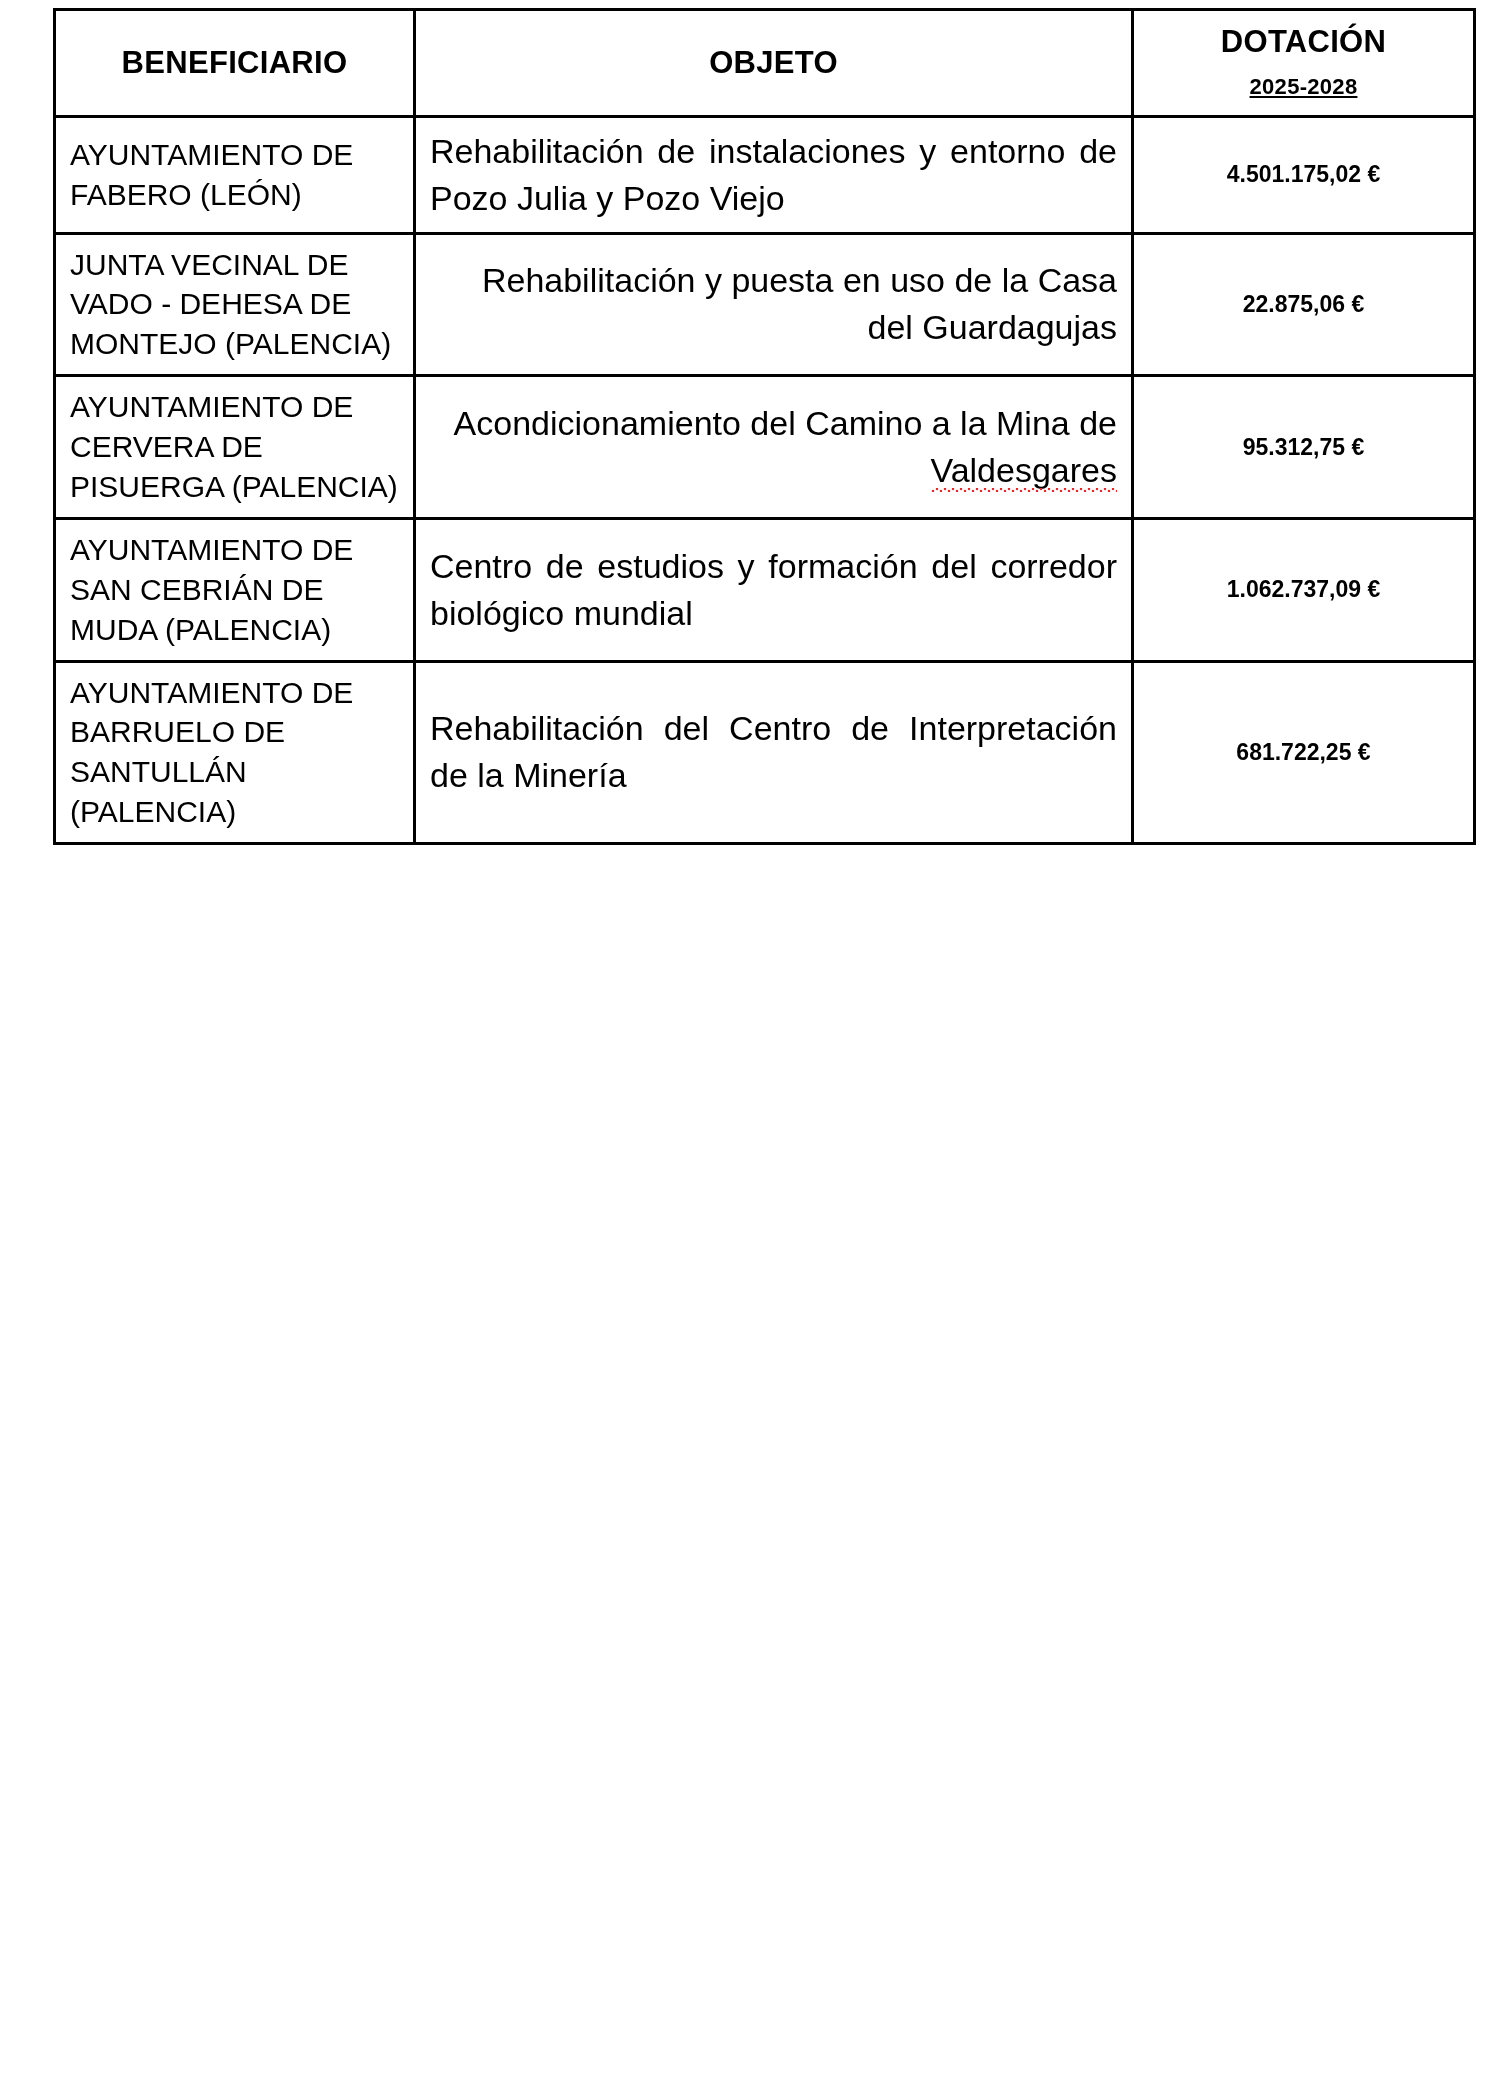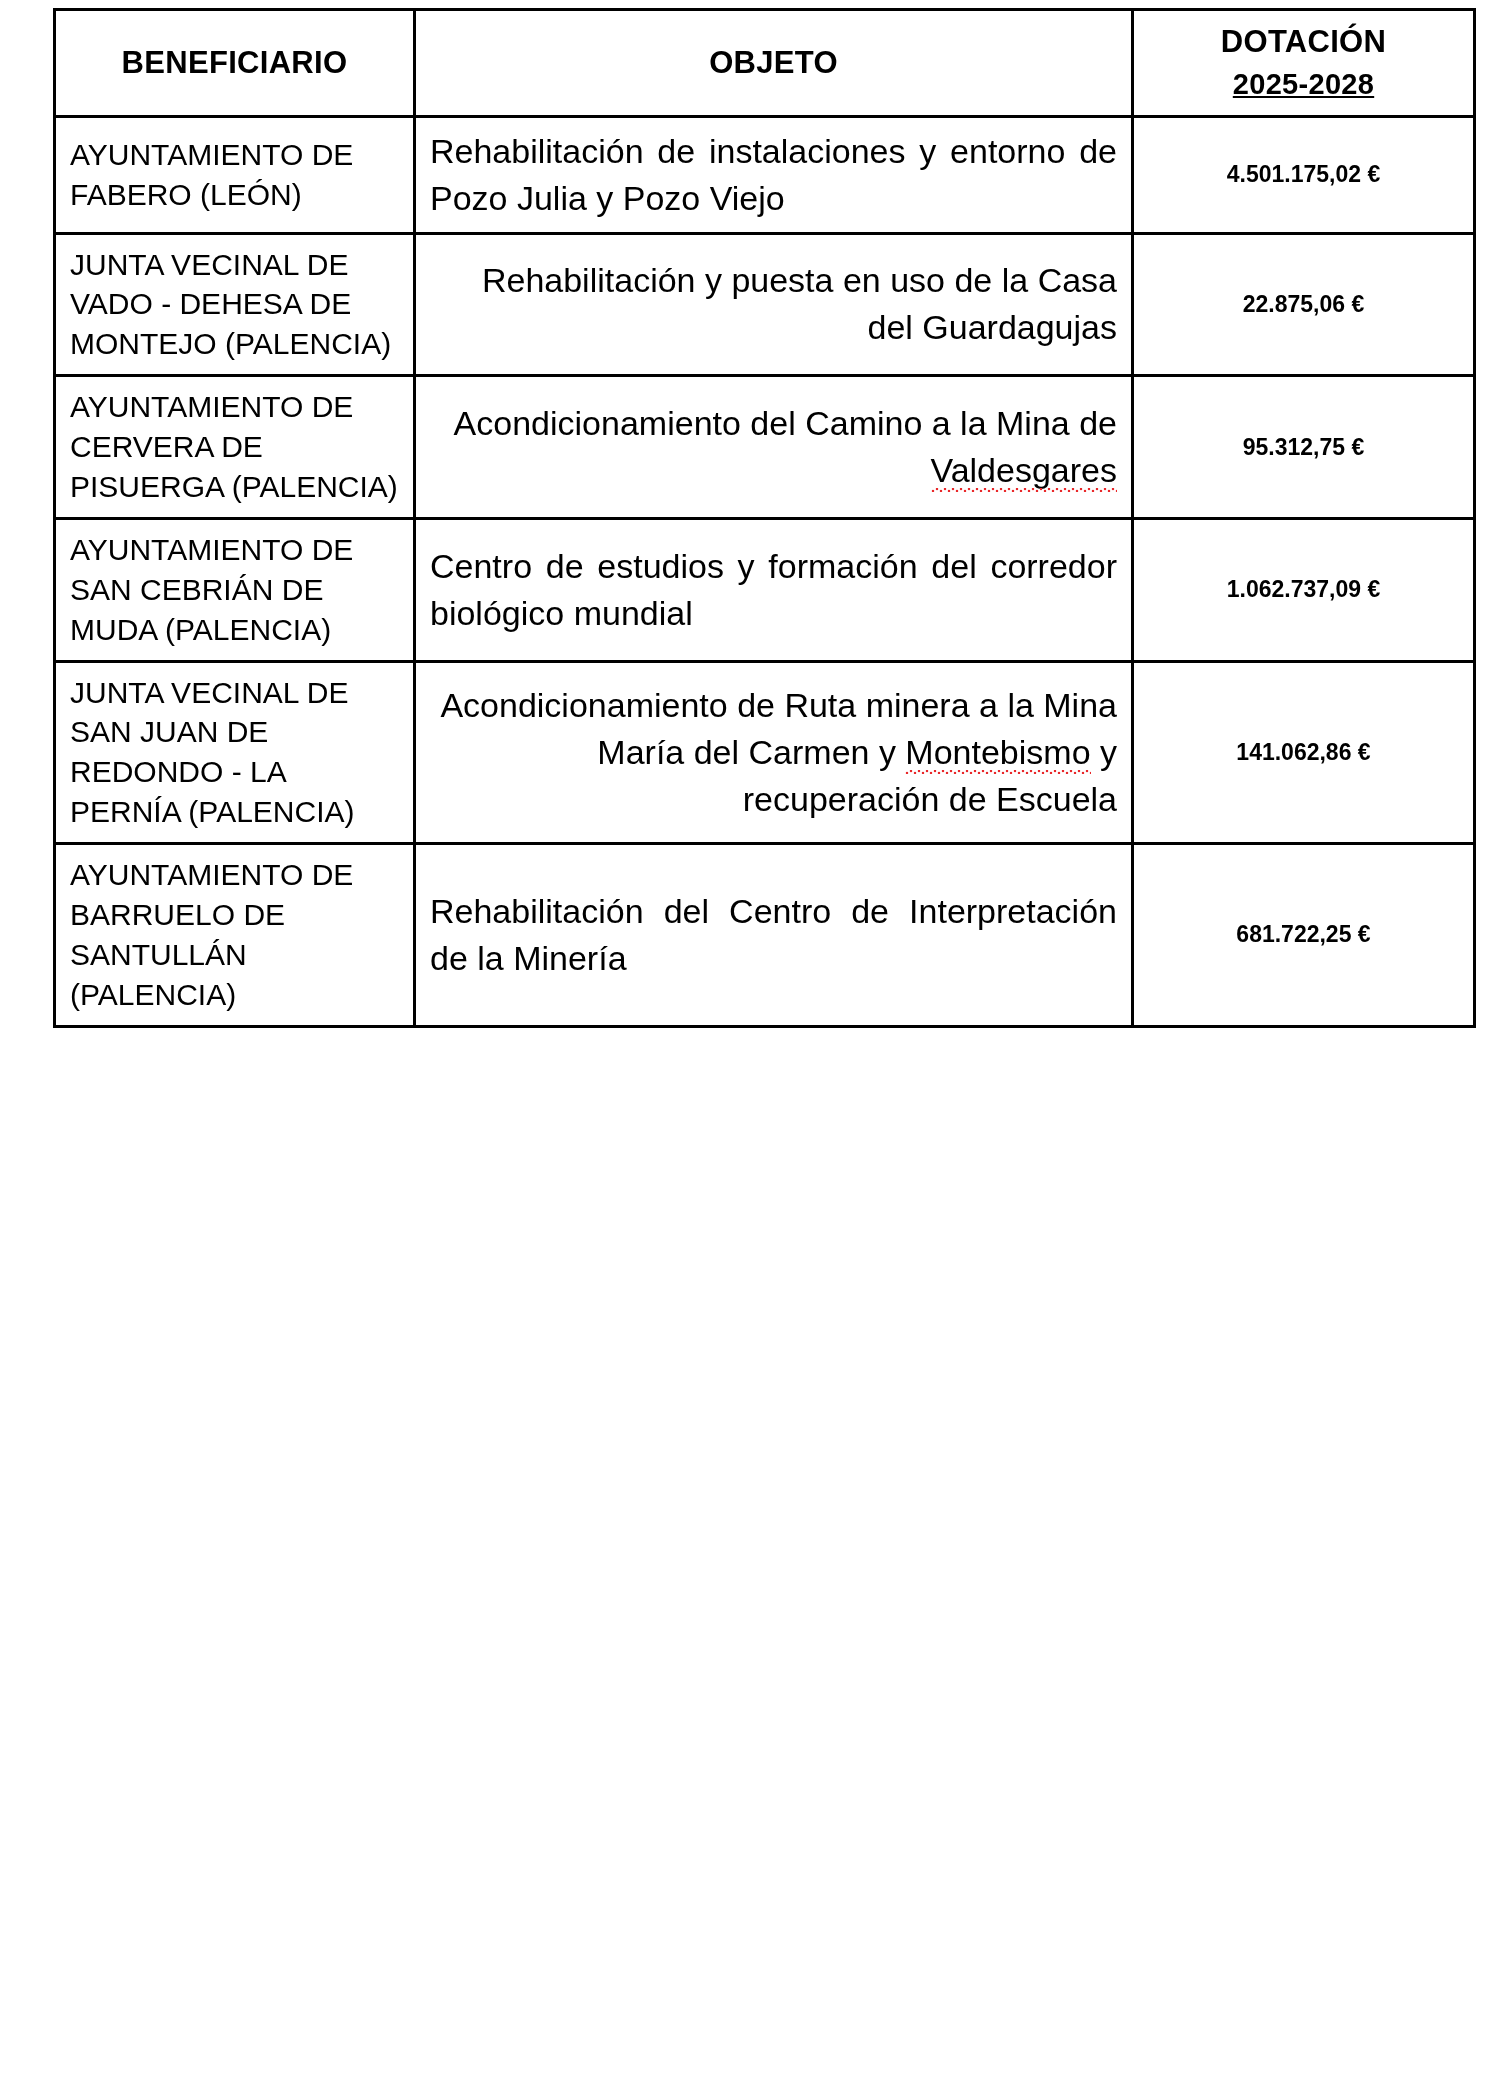--- a/index.html
+++ b/index.html
@@ -44,21 +44,21 @@
     font-size: 31px;
     letter-spacing: 0.3px;
     padding-top: 14px;
     padding-bottom: 14px;
   }
   .hdr-two-line {
     line-height: 1.35;
   }
   .hdr-years {
     text-decoration: underline;
-    font-size: 29px;
+    font-size: 22px;
     display: inline-block;
   }
 
   
   td.beneficiario {
     font-size: 30px;
     line-height: 1.33;
     text-align: left;
     padding-left: 16px;
     padding-right: 6px;
@@ -148,25 +148,20 @@
         <td class="objeto nojustify"><span>Acondicionamiento del Camino a la Mina de </span><span class="sp">Valdesgares</span><span></span></td>
         <td class="dotacion">95.312,75 €</td>
       </tr>
 
       <tr>
         <td class="beneficiario">AYUNTAMIENTO DE SAN CEBRIÁN DE MUDA (PALENCIA)</td>
         <td class="objeto">Centro de estudios y formación del corredor biológico mundial</td>
         <td class="dotacion">1.062.737,09 €</td>
       </tr>
 
-      <tr>
-        <td class="beneficiario">JUNTA VECINAL DE SAN JUAN DE REDONDO - LA PERNÍA (PALENCIA)</td>
-        <td class="objeto nojustify"><span>Acondicionamiento de Ruta minera a la Mina María del Carmen y </span><span class="sp">Montebismo</span><span> y recuperación de Escuela</span></td>
-        <td class="dotacion">141.062,86 €</td>
-      </tr>
 
 
       <tr>
         <td class="beneficiario">AYUNTAMIENTO DE BARRUELO DE SANTULLÁN (PALENCIA)</td>
         <td class="objeto">Rehabilitación del Centro de Interpretación de la Minería</td>
         <td class="dotacion">681.722,25 €</td>
       </tr>
 
 
     </tbody>

